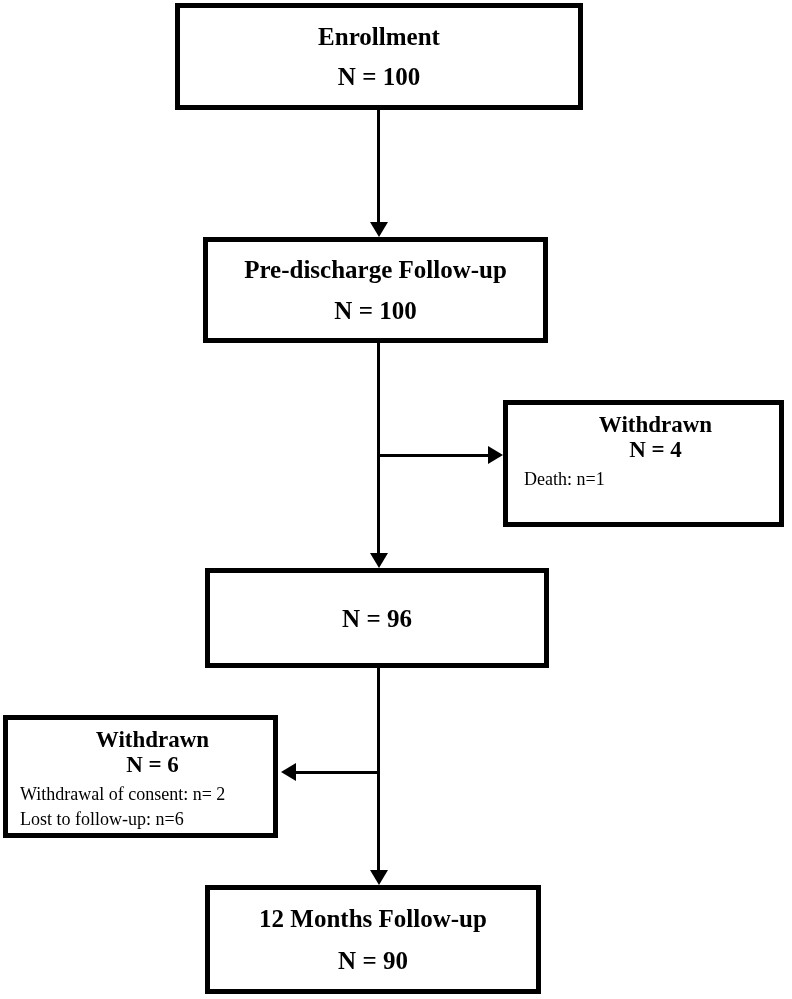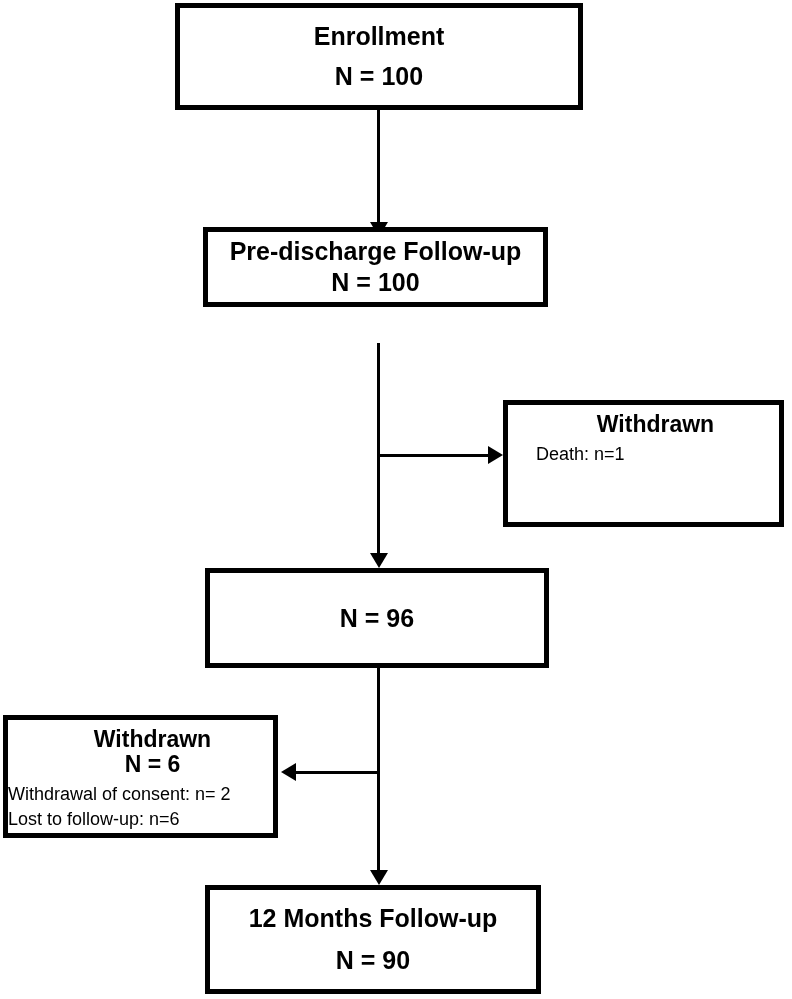--- a/index.html
+++ b/index.html
@@ -5,21 +5,21 @@
   html, body {
     margin: 0;
     padding: 0;
     background: #ffffff;
   }
   .canvas {
     position: relative;
     width: 792px;
     height: 999px;
     background: #ffffff;
-    font-family: Liberation Sans, sans-serif;
+    font-family: Liberation Serif, serif;
     color: #000000;
     overflow: hidden;
     border-radius: 8px;
   }
   .node {
     position: absolute;
     background: #ffffff;
     border: 5px solid #000000;
     box-sizing: border-box;
   }
@@ -42,22 +42,22 @@
     font-size: 23px;
     line-height: 25px;
     padding-left: 24px;
   }
   .wd-details {
     font-weight: normal;
     font-size: 18px;
     line-height: 25px;
     margin-top: 5px;
   }
-  .wd-node-right .wd-details { padding-left: 28px; }
-  .wd-node-left  .wd-details { }
+  .wd-node-right .wd-details { padding-left: 16px; }
+  .wd-node-left  .wd-details { padding-left: 12px; }
   .line {
     position: absolute;
     background: #000000;
   }
   .arrow-down {
     position: absolute;
     width: 0;
     height: 0;
     border-left: 9px solid transparent;
     border-right: 9px solid transparent;
@@ -86,33 +86,34 @@
 <div class="canvas">
 
   <div class="node main-node" style="left:175px; top:3px; width:408px; height:107px;">
     <div>Enrollment</div>
     <div>N = 100</div>
   </div>
 
   <div class="line" style="left:377px; top:110px; width:3px; height:114px;"></div>
   <div class="arrow-down" style="left:370px; top:222px;"></div>
 
-  <div class="node main-node" style="left:203px; top:227px; width:345px; height:80px;">
+  <div class="node main-node" style="left:203px; top:237px; width:345px; height:106px;">
     <div>Pre-discharge Follow-up</div>
     <div>N = 100</div>
   </div>
 
   <div class="line" style="left:377px; top:343px; width:3px; height:212px;"></div>
   <div class="arrow-down" style="left:370px; top:553px;"></div>
 
   <div class="line" style="left:378px; top:454px; width:110px; height:3px;"></div>
   <div class="arrow-right" style="left:488px; top:446px;"></div>
 
   <div class="node wd-node wd-node-right" style="left:503px; top:400px; width:281px; height:127px;">
     <div class="wd-title-line">Withdrawn</div>
+    <div class="wd-title-line">N = 4</div>
     <div class="wd-details">
       <div>Death: n=1</div>
     </div>
   </div>
 
   <div class="node main-node" style="left:205px; top:568px; width:344px; height:100px;">
     <div>N = 96</div>
   </div>
 
   <div class="line" style="left:377px; top:668px; width:3px; height:204px;"></div>

